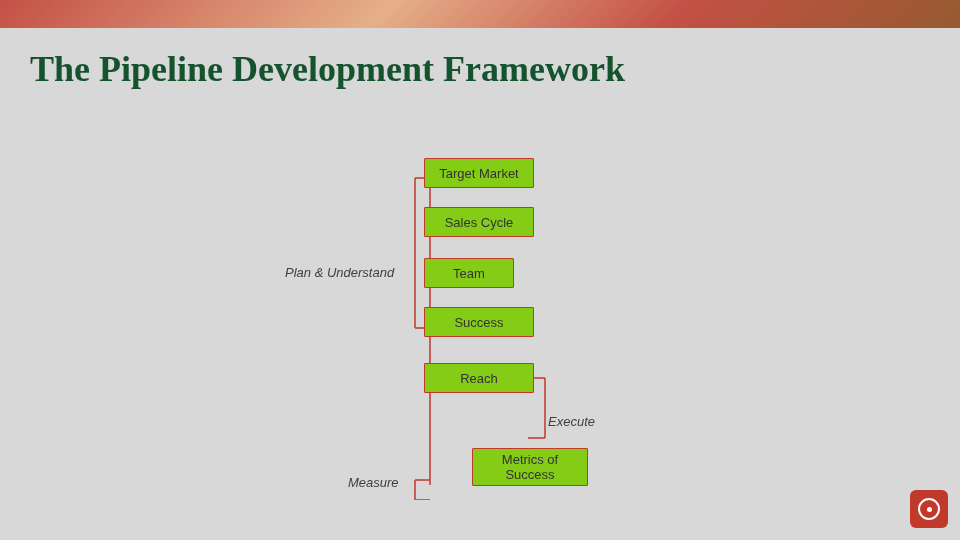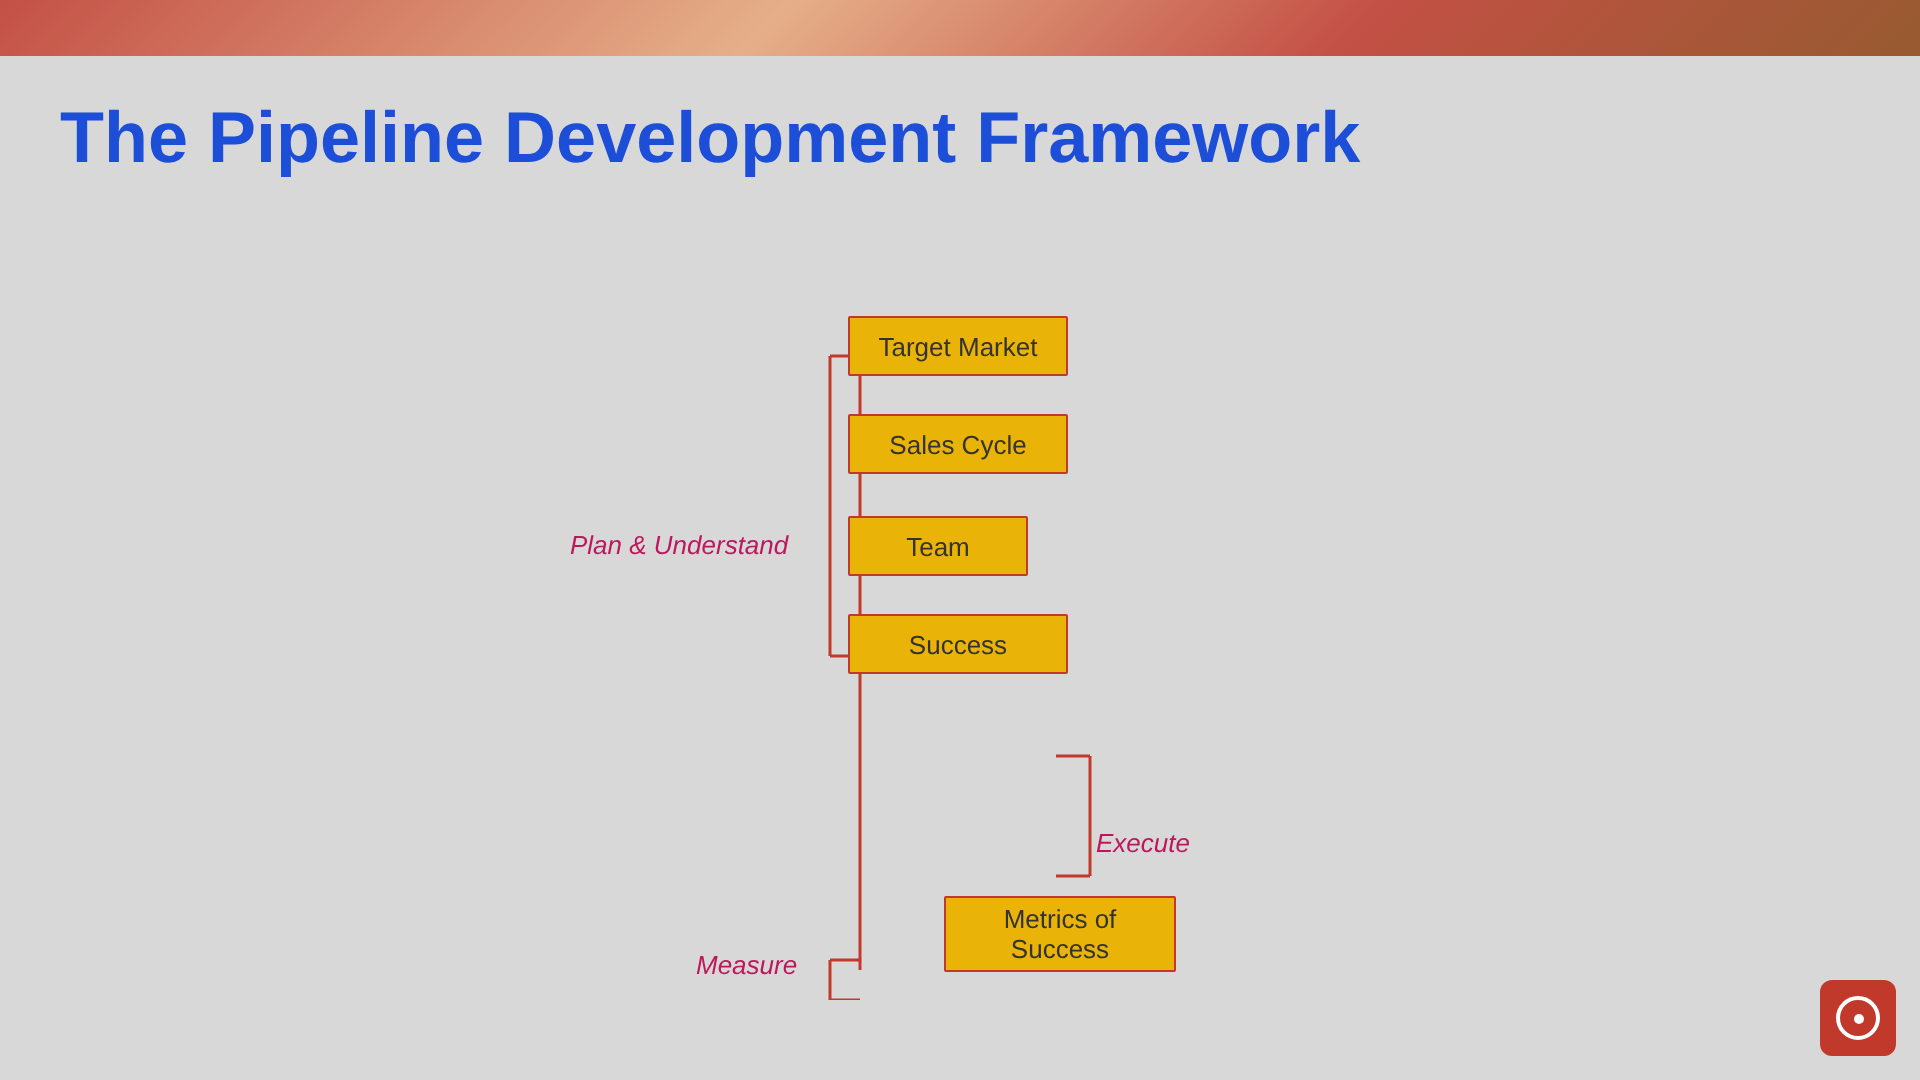--- a/index.html
+++ b/index.html
@@ -32,54 +32,54 @@
       width: 100%;
       height: 512px;
       background: #d8d8d8;
       padding: 20px 30px;
     }
 
     
     .page-title {
       font-size: 36px;
       font-weight: bold;
-      color: #1d4ed8;
+      color: #14532d;
       margin-bottom: 20px;
-      font-family: Liberation Sans, sans-serif;
+      font-family: Liberation Serif, serif;
     }
 
     
     .diagram-area {
       position: relative;
       width: 100%;
       height: 390px;
     }
 
     
     .box {
       position: absolute;
       border: 1.5px solid #c0392b;
-      background: #eab308;
+      background: #84cc16;
       color: #333;
       font-size: 13px;
       text-align: center;
       padding: 5px 10px;
       min-width: 90px;
       display: flex;
       align-items: center;
       justify-content: center;
       border-radius: 1px;
     }
 
     
     .label {
       position: absolute;
       font-style: italic;
       font-size: 13px;
-      color: #be185d;
+      color: #404040;
     }
 
     
     .connector-svg {
       position: absolute;
       top: 0;
       left: 0;
       width: 100%;
       height: 100%;
       pointer-events: none;
@@ -153,20 +153,23 @@
     </div>
 
     <div class="box" style="left:394px; top:148px; width:88px; height:30px;">
       <span>Team</span>
     </div>
 
     <div class="box" style="left:394px; top:197px; width:110px; height:30px;">
       <span>Success</span>
     </div>
 
+    <div class="box" style="left:394px; top:253px; width:110px; height:30px;">
+      <span>Reach</span>
+    </div>
 
 
     <div class="box" style="left:394px; top:338px; width:116px; height:38px;margin-left:48px;">
       <span>Metrics of Success</span>
     </div>
 
     <div class="label" style="left:255px; top:155px;">Plan &amp; Understand</div>
 
     <div class="label" style="left:518px; top:280px;margin-top:24px;">Execute</div>
 

